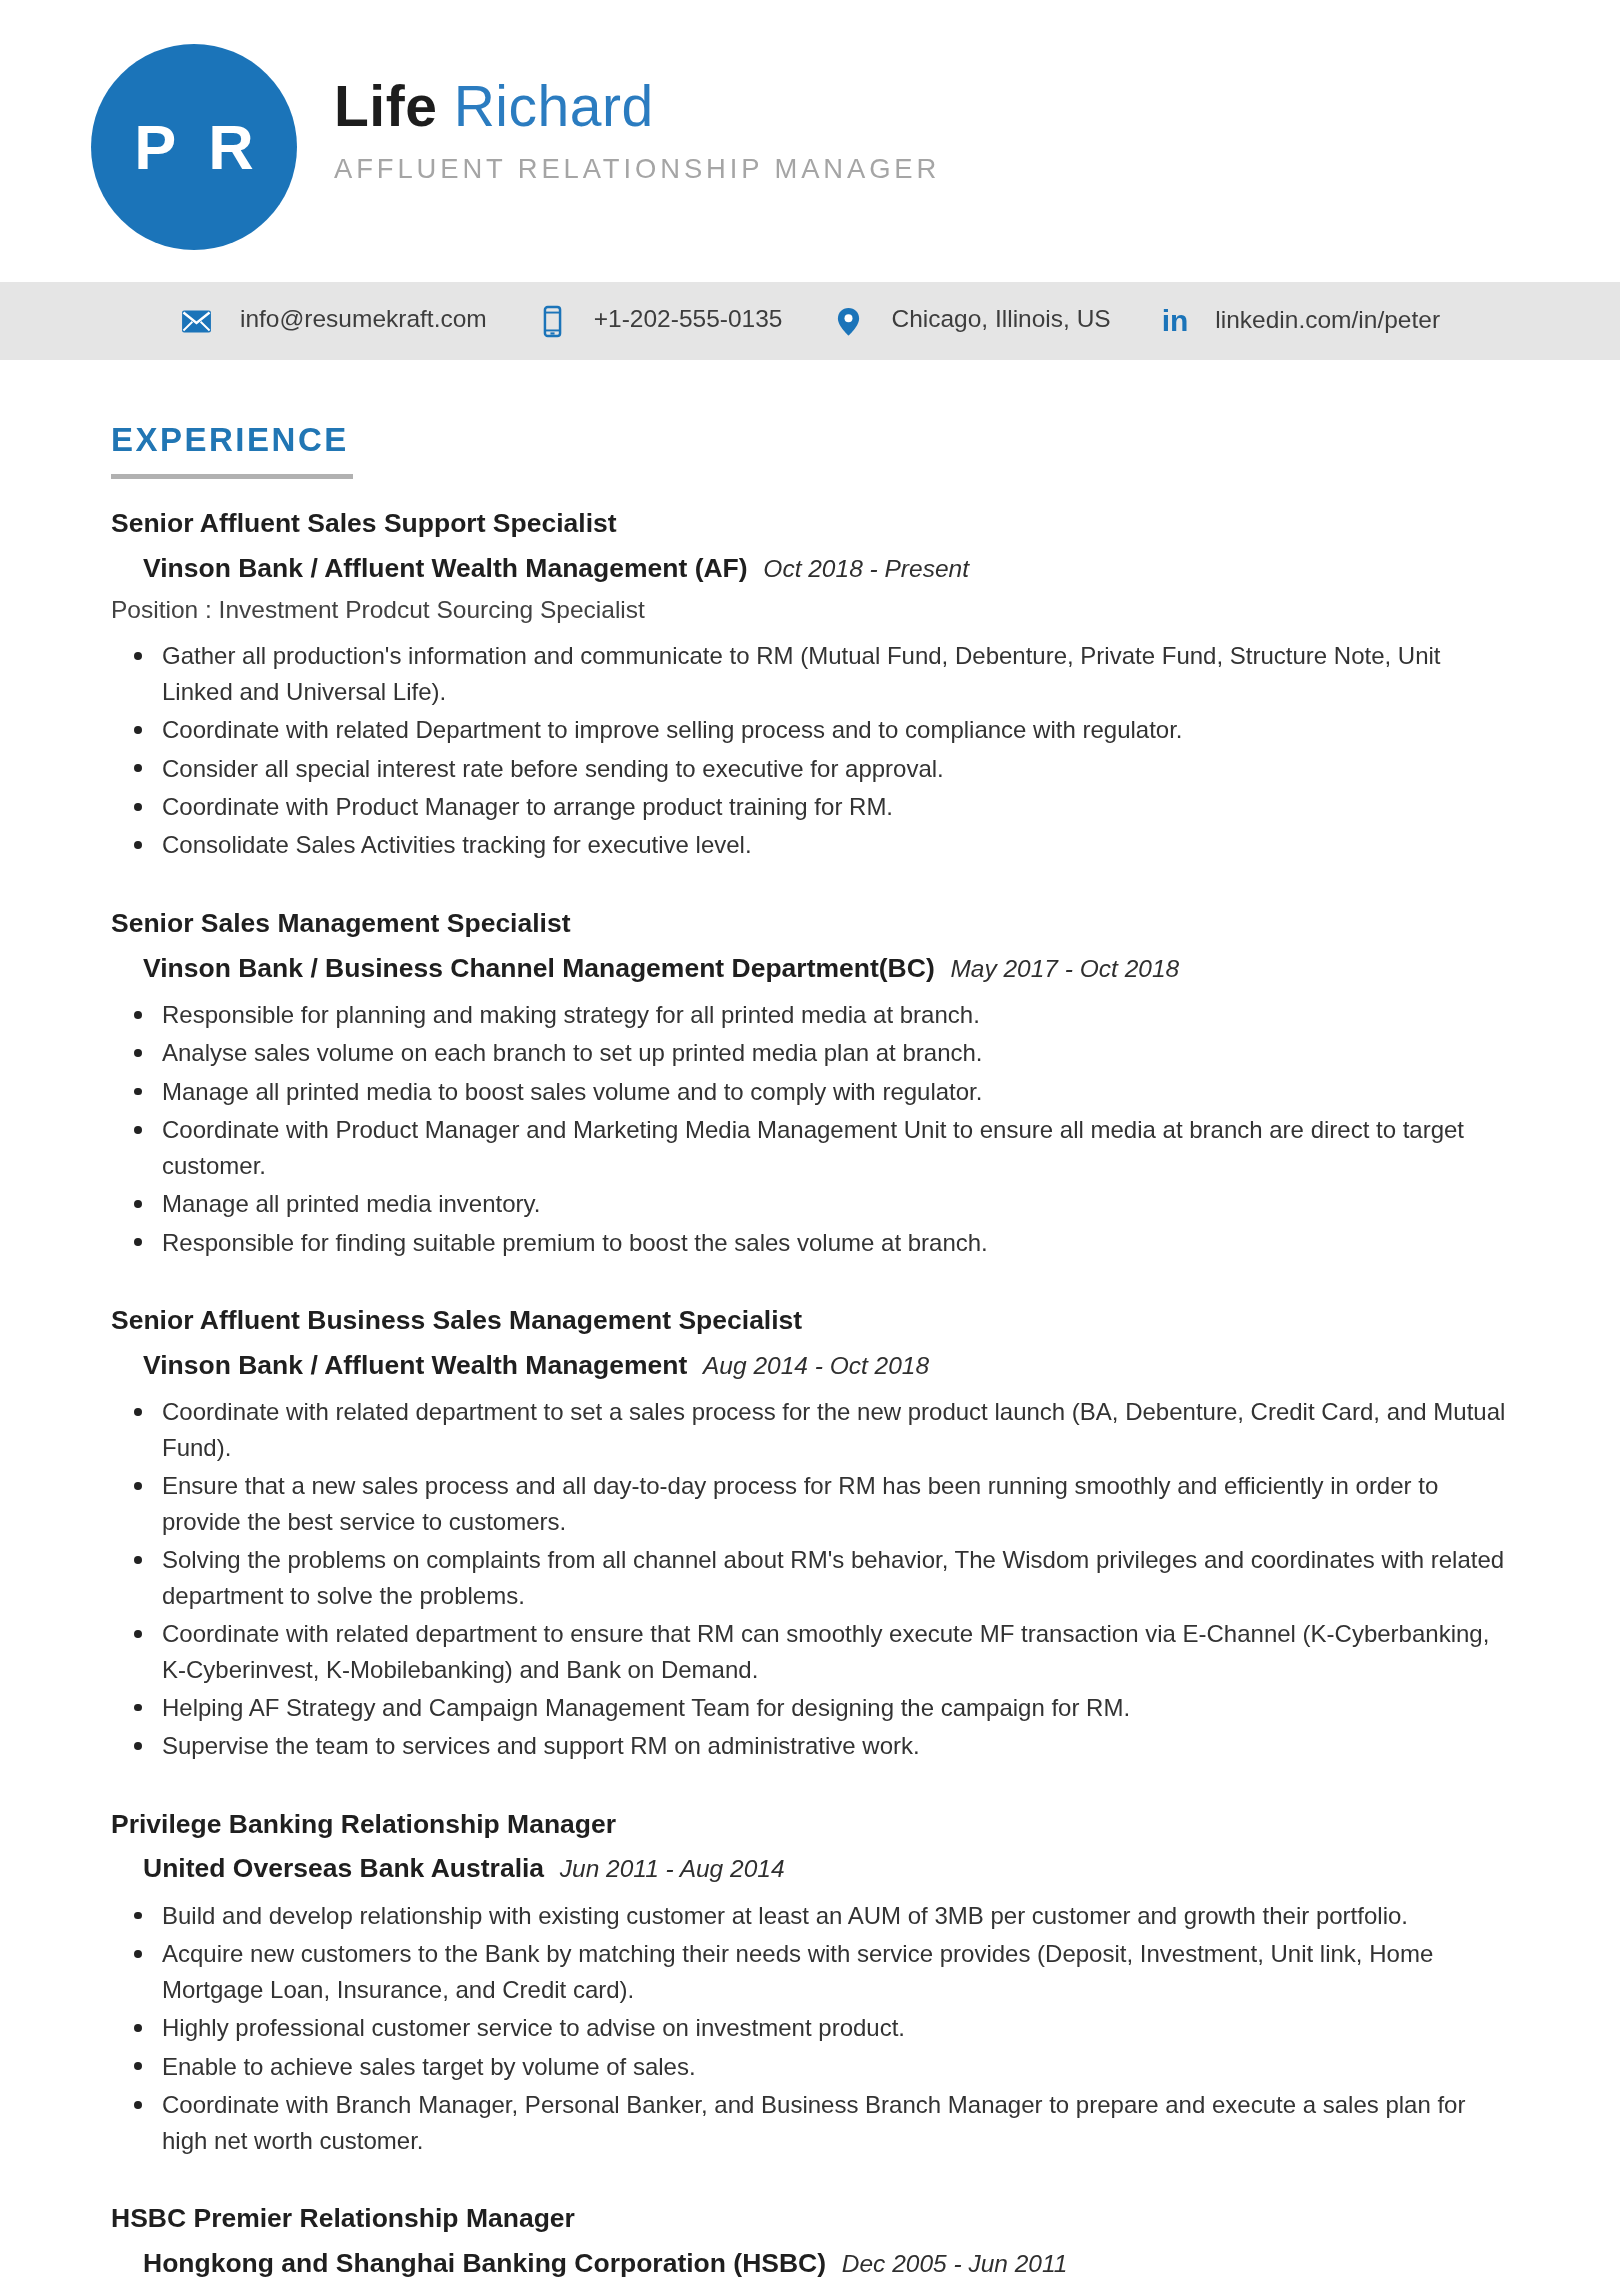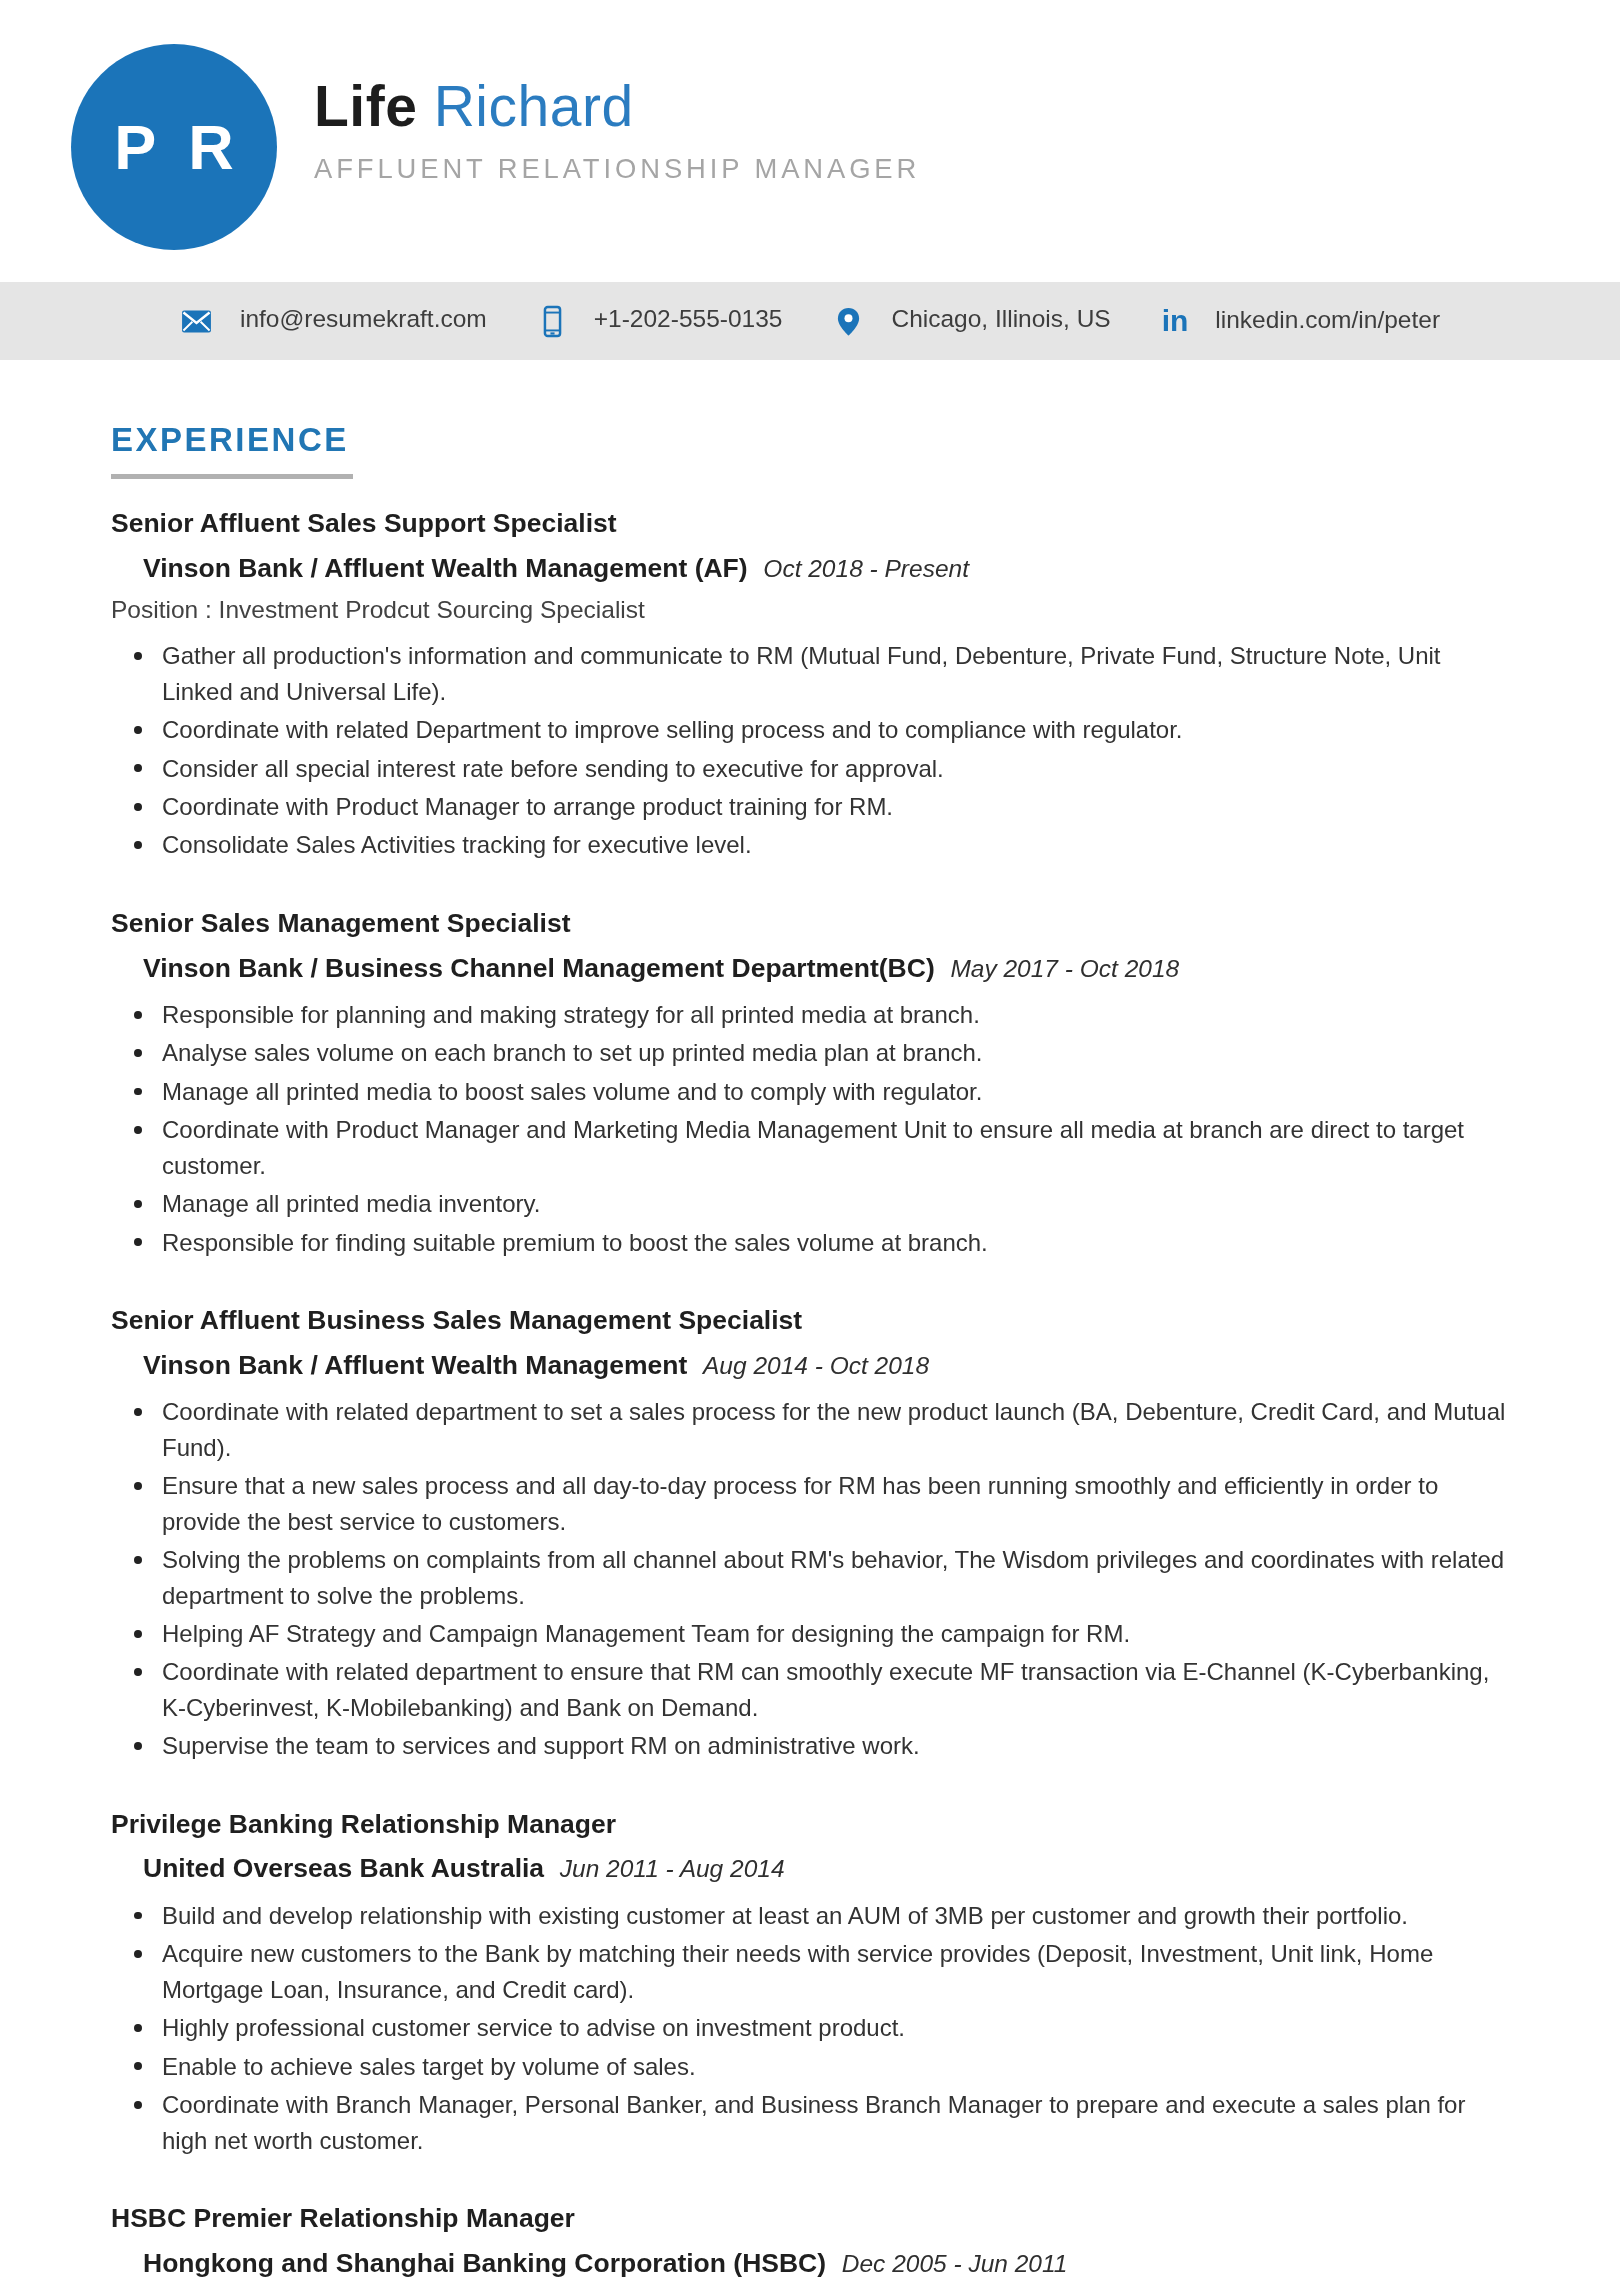--- a/index.html
+++ b/index.html
@@ -5,21 +5,21 @@
   html, body { margin: 0; padding: 0; background: #ffffff; }
   body {
     width: 1620px; height: 2293px; overflow: hidden;
     font-family: "Liberation Sans", sans-serif;
     color: #2f2f2f;
     -webkit-font-smoothing: antialiased;
   }
   .page { width: 1620px; height: 2293px; background: #ffffff; }
 
   
-  .hdr { display: flex; padding: 44px 0 0 71px; align-items: flex-start; }
+  .hdr { display: flex; padding: 44px 0 0 91px; align-items: flex-start; }
   .avatar {
     width: 206px; height: 206px; border-radius: 50%;
     background: #1b74b9; flex: 0 0 auto;
     display: flex; align-items: center; justify-content: center;
   }
   .avatar span {
     color: #ffffff; font-size: 63px; font-weight: 700; letter-spacing: 7.8px;
     transform: translateX(3.9px);
   }
   .name-block { margin-left: 37px; padding-top: 31px; }
@@ -164,22 +164,22 @@
   <section class="job">
     <div class="job-title">Senior Affluent Business Sales Management Specialist</div>
     <div class="job-line">
       <span class="job-company">Vinson Bank / Affluent Wealth Management</span><span class="job-dates">Aug 2014 - Oct 2018</span>
     </div>
 
     <ul class="job-bullets">
             <li>Coordinate with related department to set a sales process for the new product launch (BA, Debenture, Credit Card, and Mutual Fund).</li>
             <li>Ensure that a new sales process and all day-to-day process for RM has been running smoothly and efficiently in order to provide the best service to customers.</li>
             <li>Solving the problems on complaints from all channel about RM's behavior, The Wisdom privileges and coordinates with related department to solve the problems.</li>
+            <li>Coordinate with related department to ensure that RM can smoothly execute MF transaction via E-Channel (K-Cyberbanking, K-Cyberinvest, K-Mobilebanking) and Bank on Demand.</li>
             <li>Helping AF Strategy and Campaign Management Team for designing the campaign for RM.</li>
-            <li>Coordinate with related department to ensure that RM can smoothly execute MF transaction via E-Channel (K-Cyberbanking, K-Cyberinvest, K-Mobilebanking) and Bank on Demand.</li>
             <li>Supervise the team to services and support RM on administrative work.</li>
           </ul>
   </section>
 
   <section class="job">
     <div class="job-title">Privilege Banking Relationship Manager</div>
     <div class="job-line">
       <span class="job-company">United Overseas Bank Australia</span><span class="job-dates">Jun 2011 - Aug 2014</span>
     </div>
 

